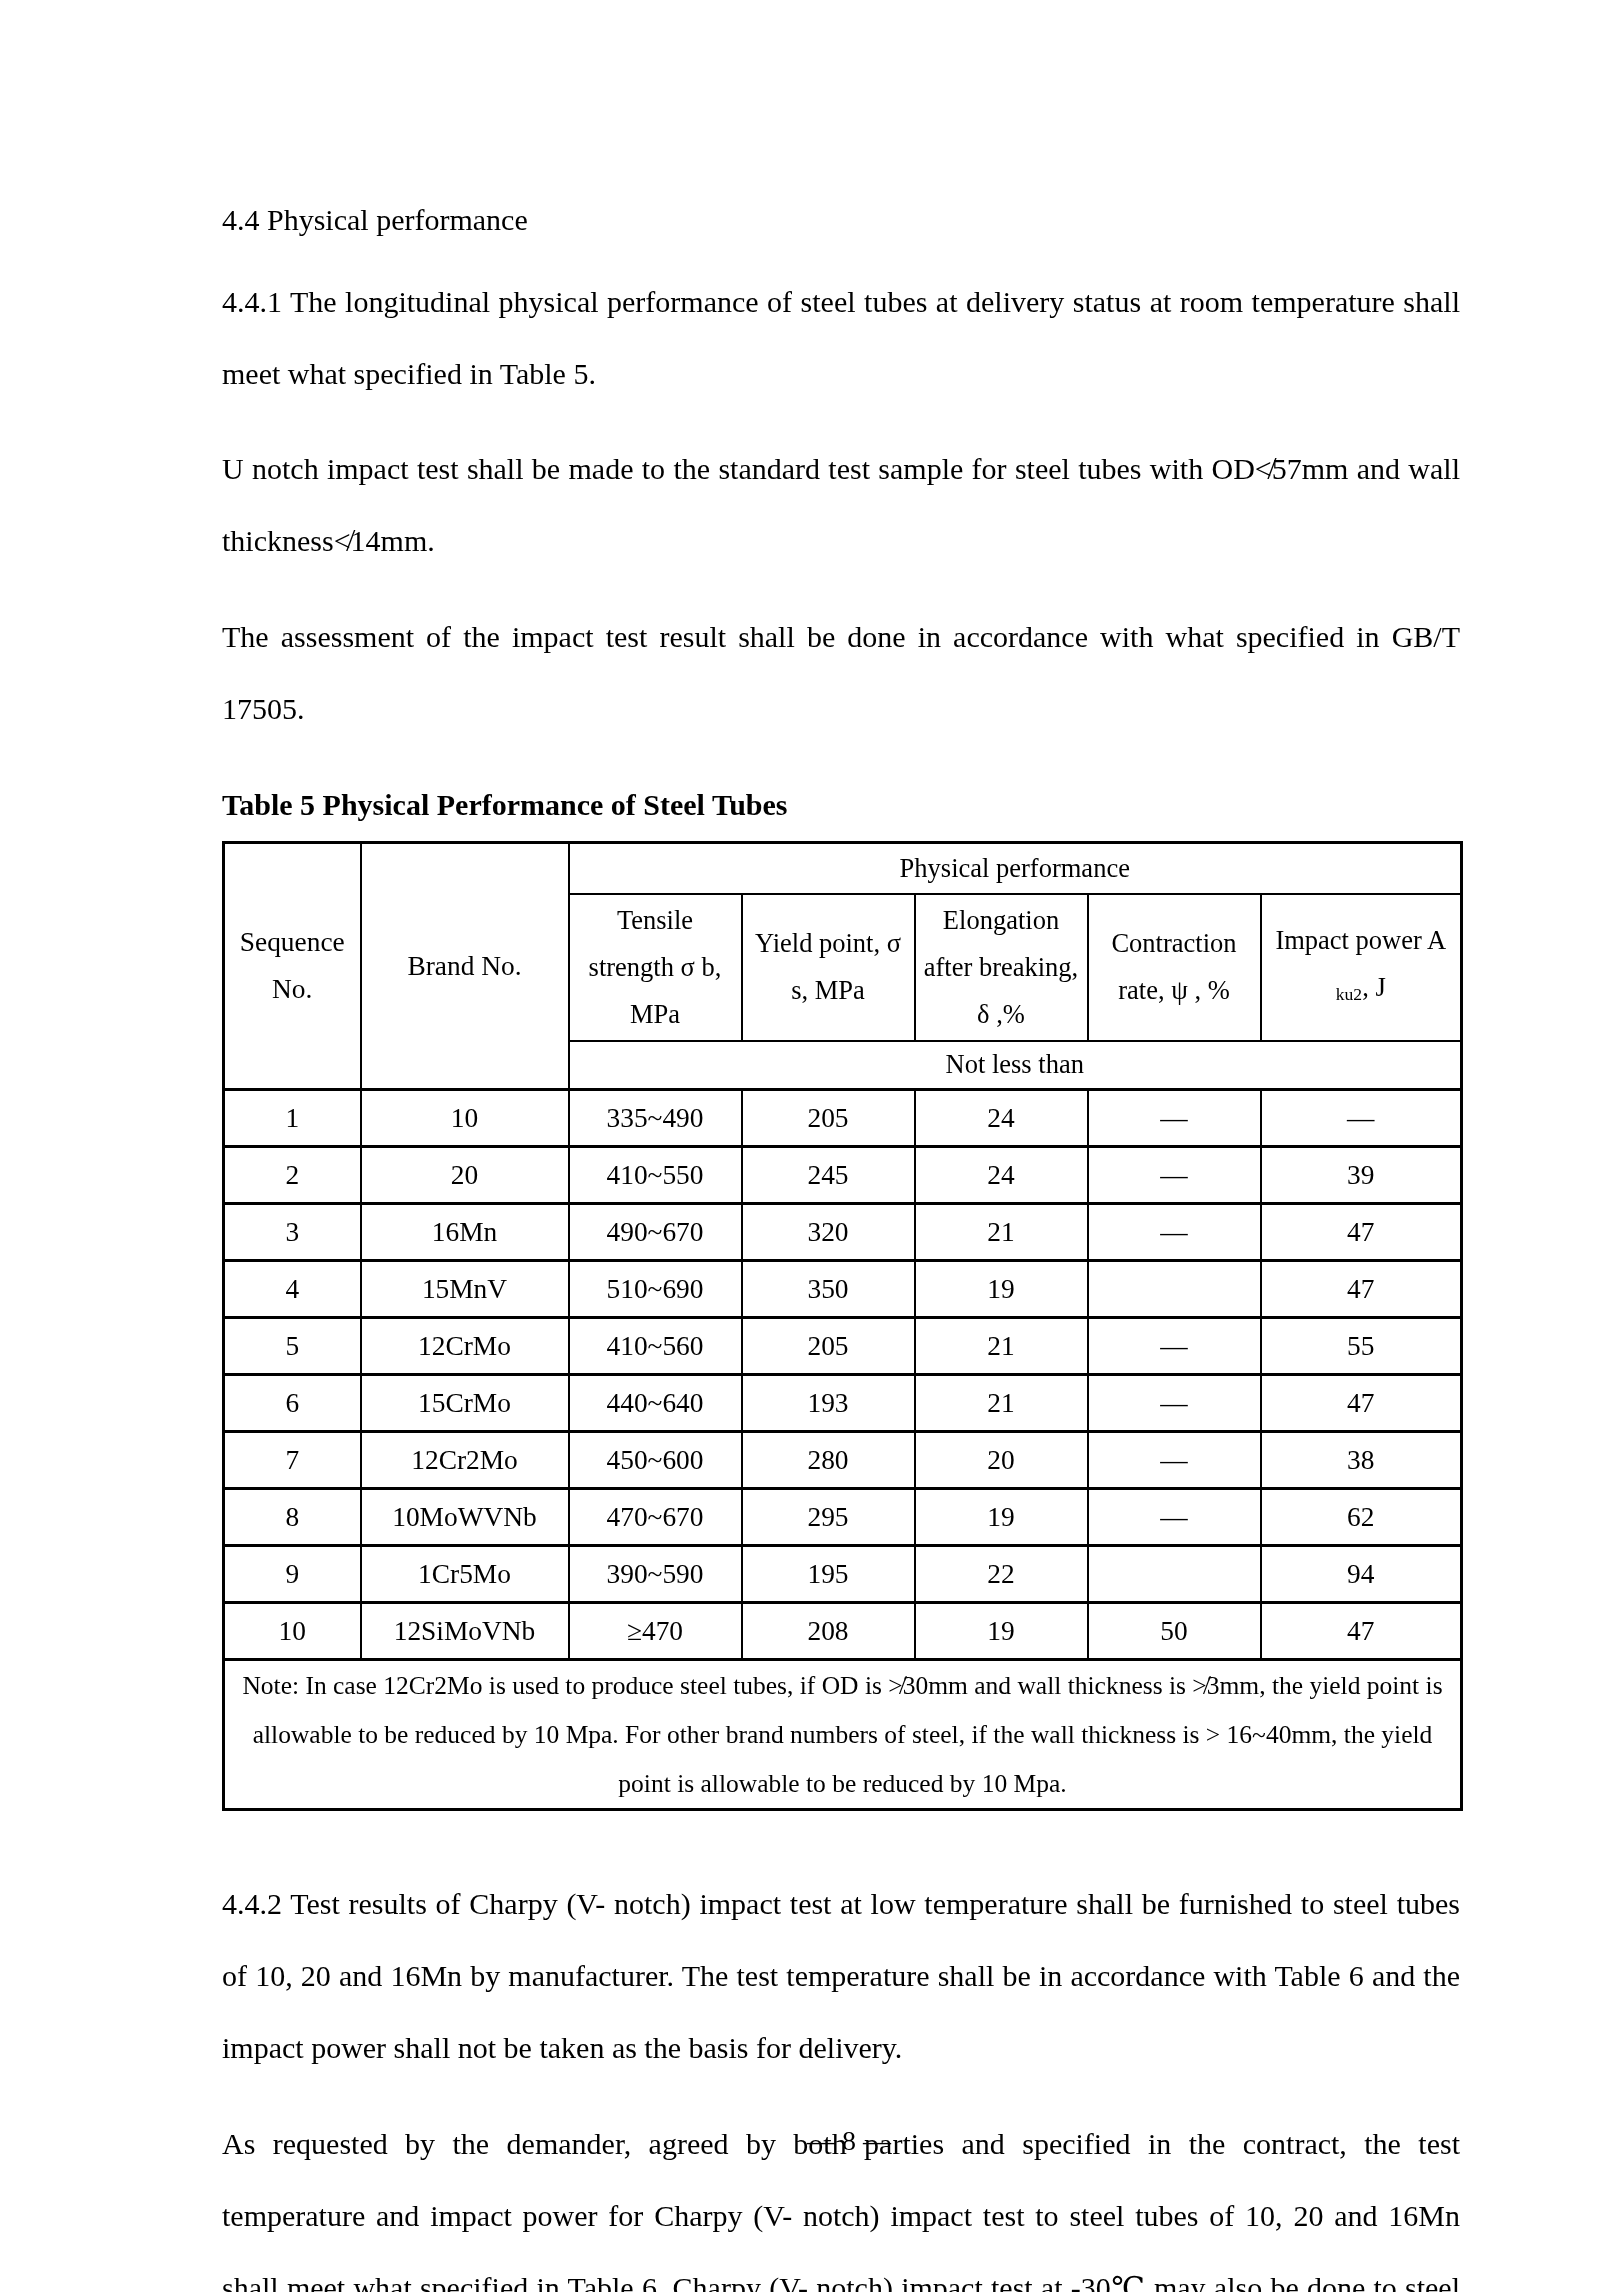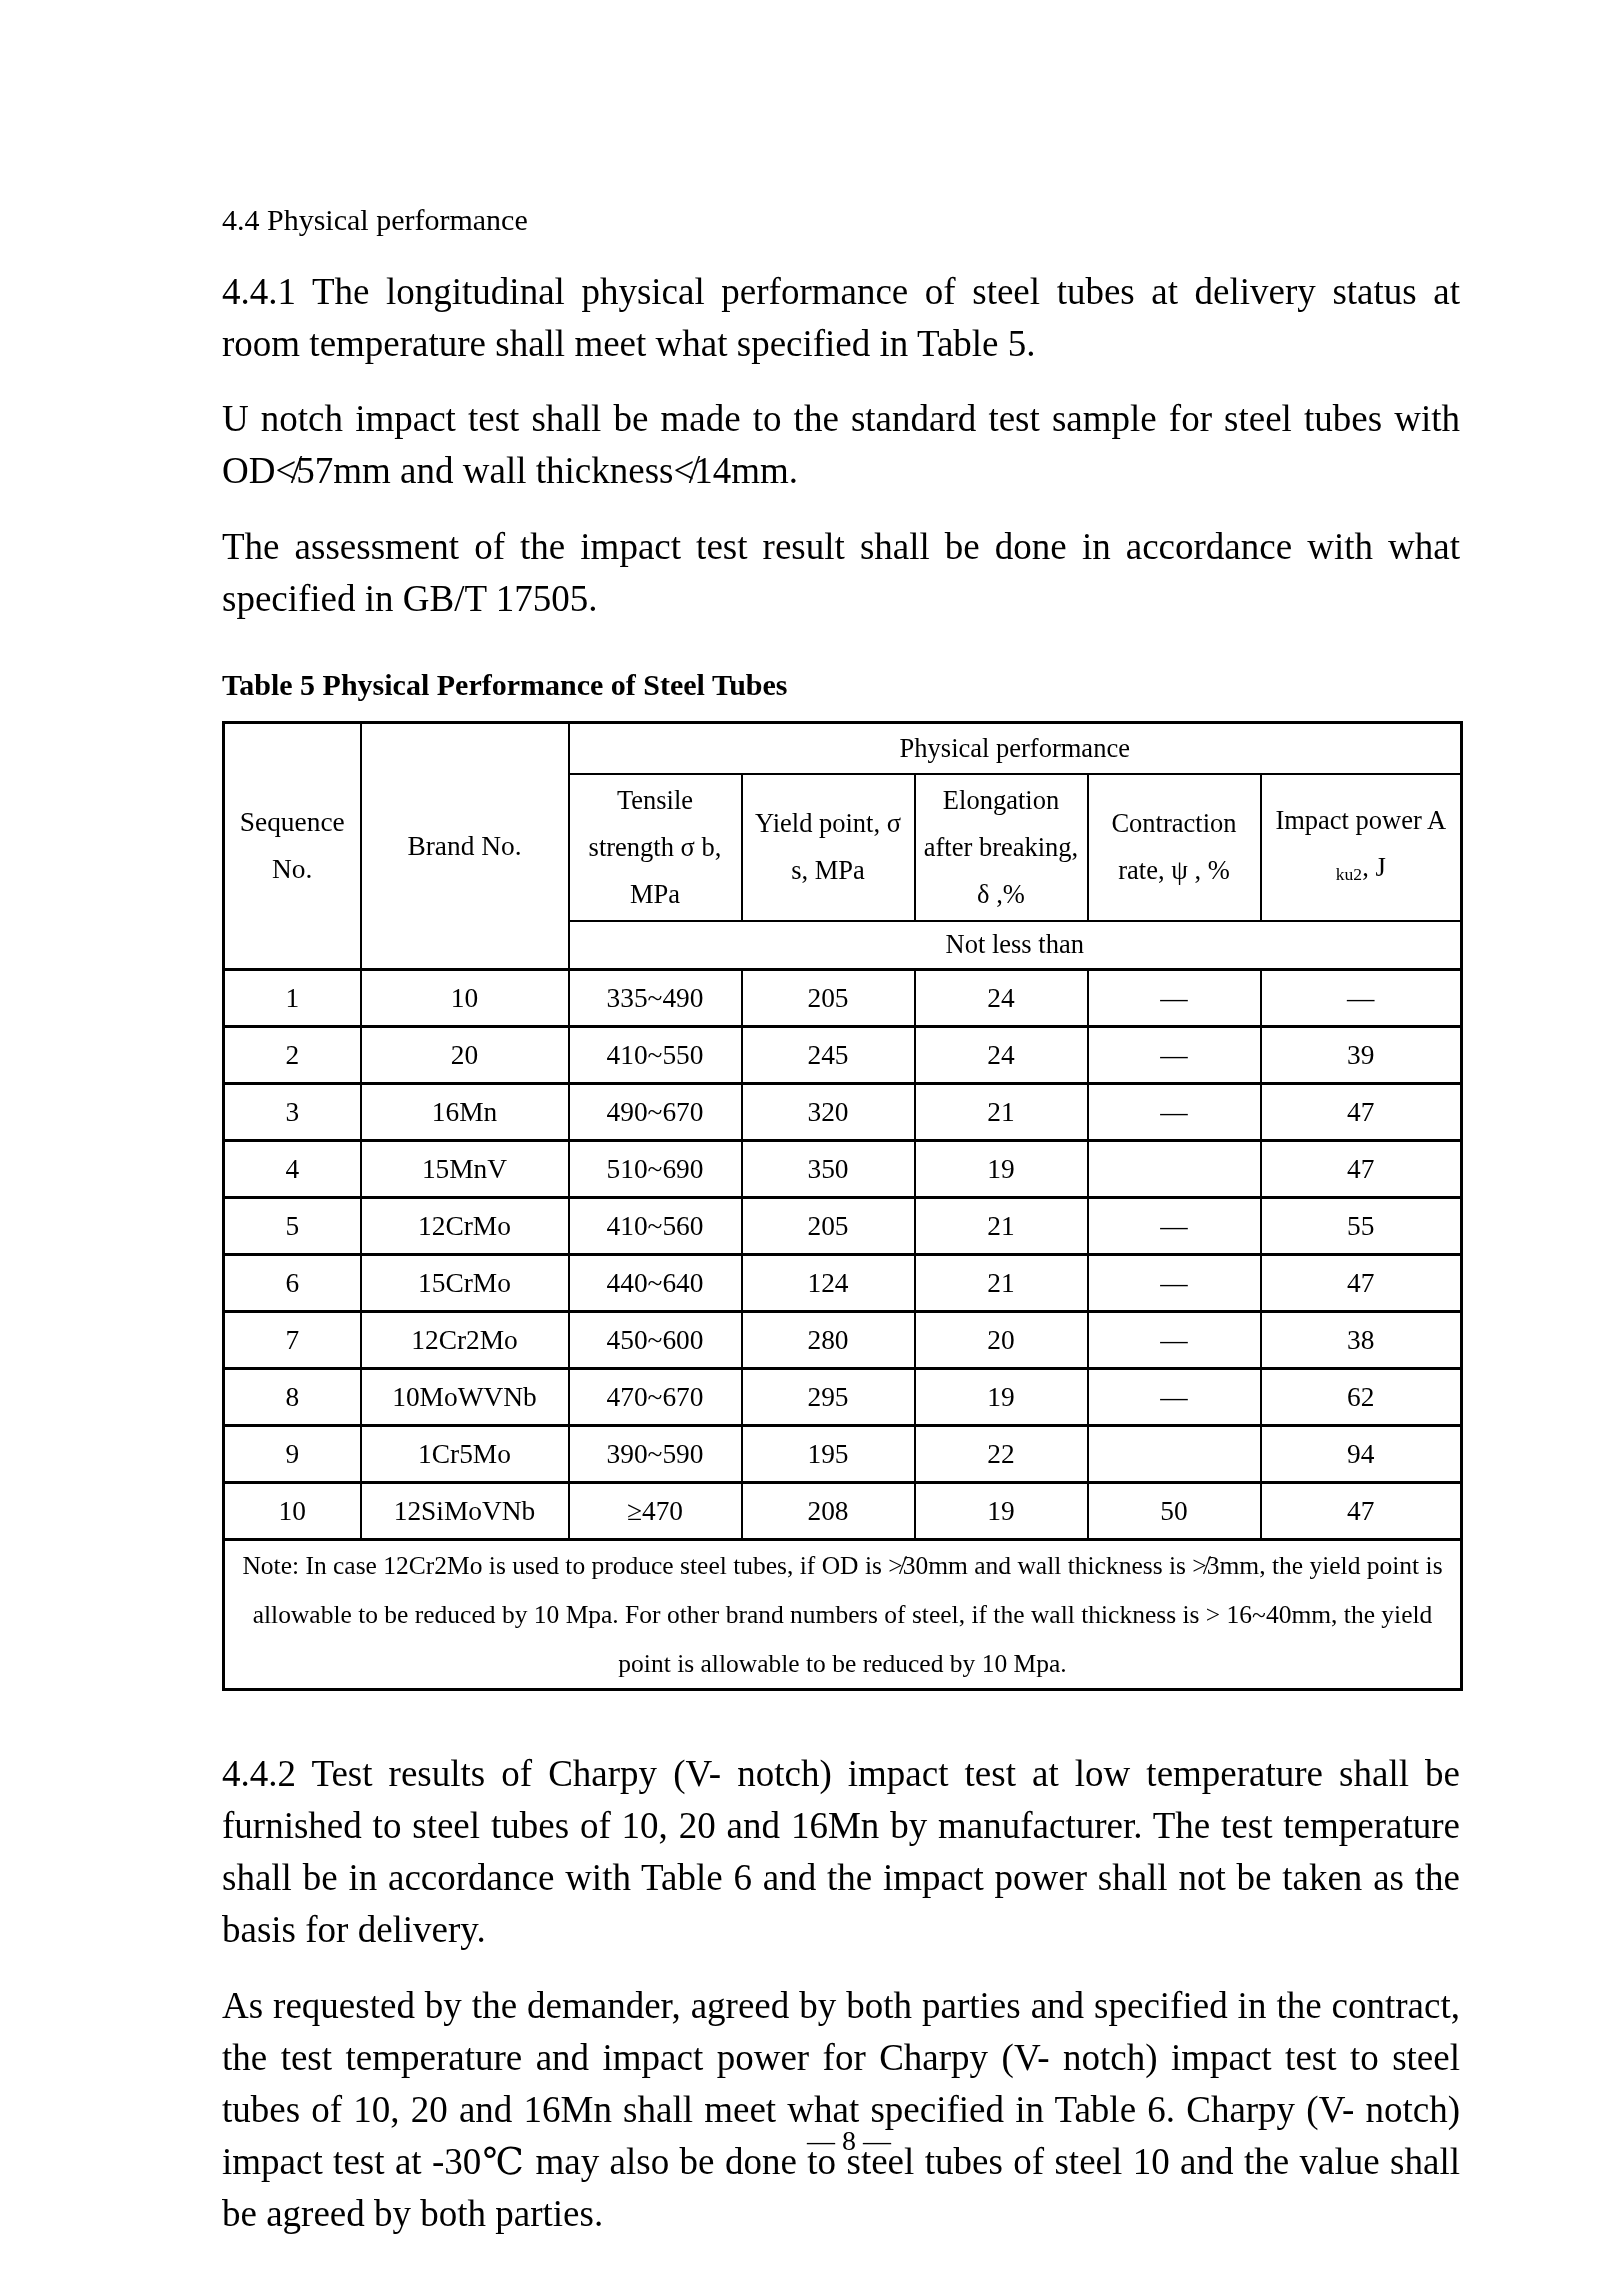--- a/index.html
+++ b/index.html
@@ -20,22 +20,22 @@
     width: 1238px;
   }
   .heading {
     font-size: 30px;
     line-height: 41px;
     margin: 0 0 25.5px 0;
     font-weight: normal;
     text-align: left;
   }
   p.body {
-    font-size: 37px;
-    line-height: 52px;
+    font-size: 30px;
+    line-height: 72px;
     text-align: justify;
     margin: 0 0 23.5px 0;
   }
   .table-title {
     font-size: 30px;
     font-weight: bold;
     text-align: left;
     margin: 43px 0 19.6px 0;
   }
   table.t5 {
@@ -193,21 +193,21 @@
             <td>410~560</td>
             <td>205</td>
             <td>21</td>
             <td>—</td>
             <td>55</td>
           </tr>
           <tr class="data-row">
             <td>6</td>
             <td>15CrMo</td>
             <td>440~640</td>
-            <td>124</td>
+            <td>193</td>
             <td>21</td>
             <td>—</td>
             <td>47</td>
           </tr>
           <tr class="data-row">
             <td>7</td>
             <td>12Cr2Mo</td>
             <td>450~600</td>
             <td>280</td>
             <td>20</td>

